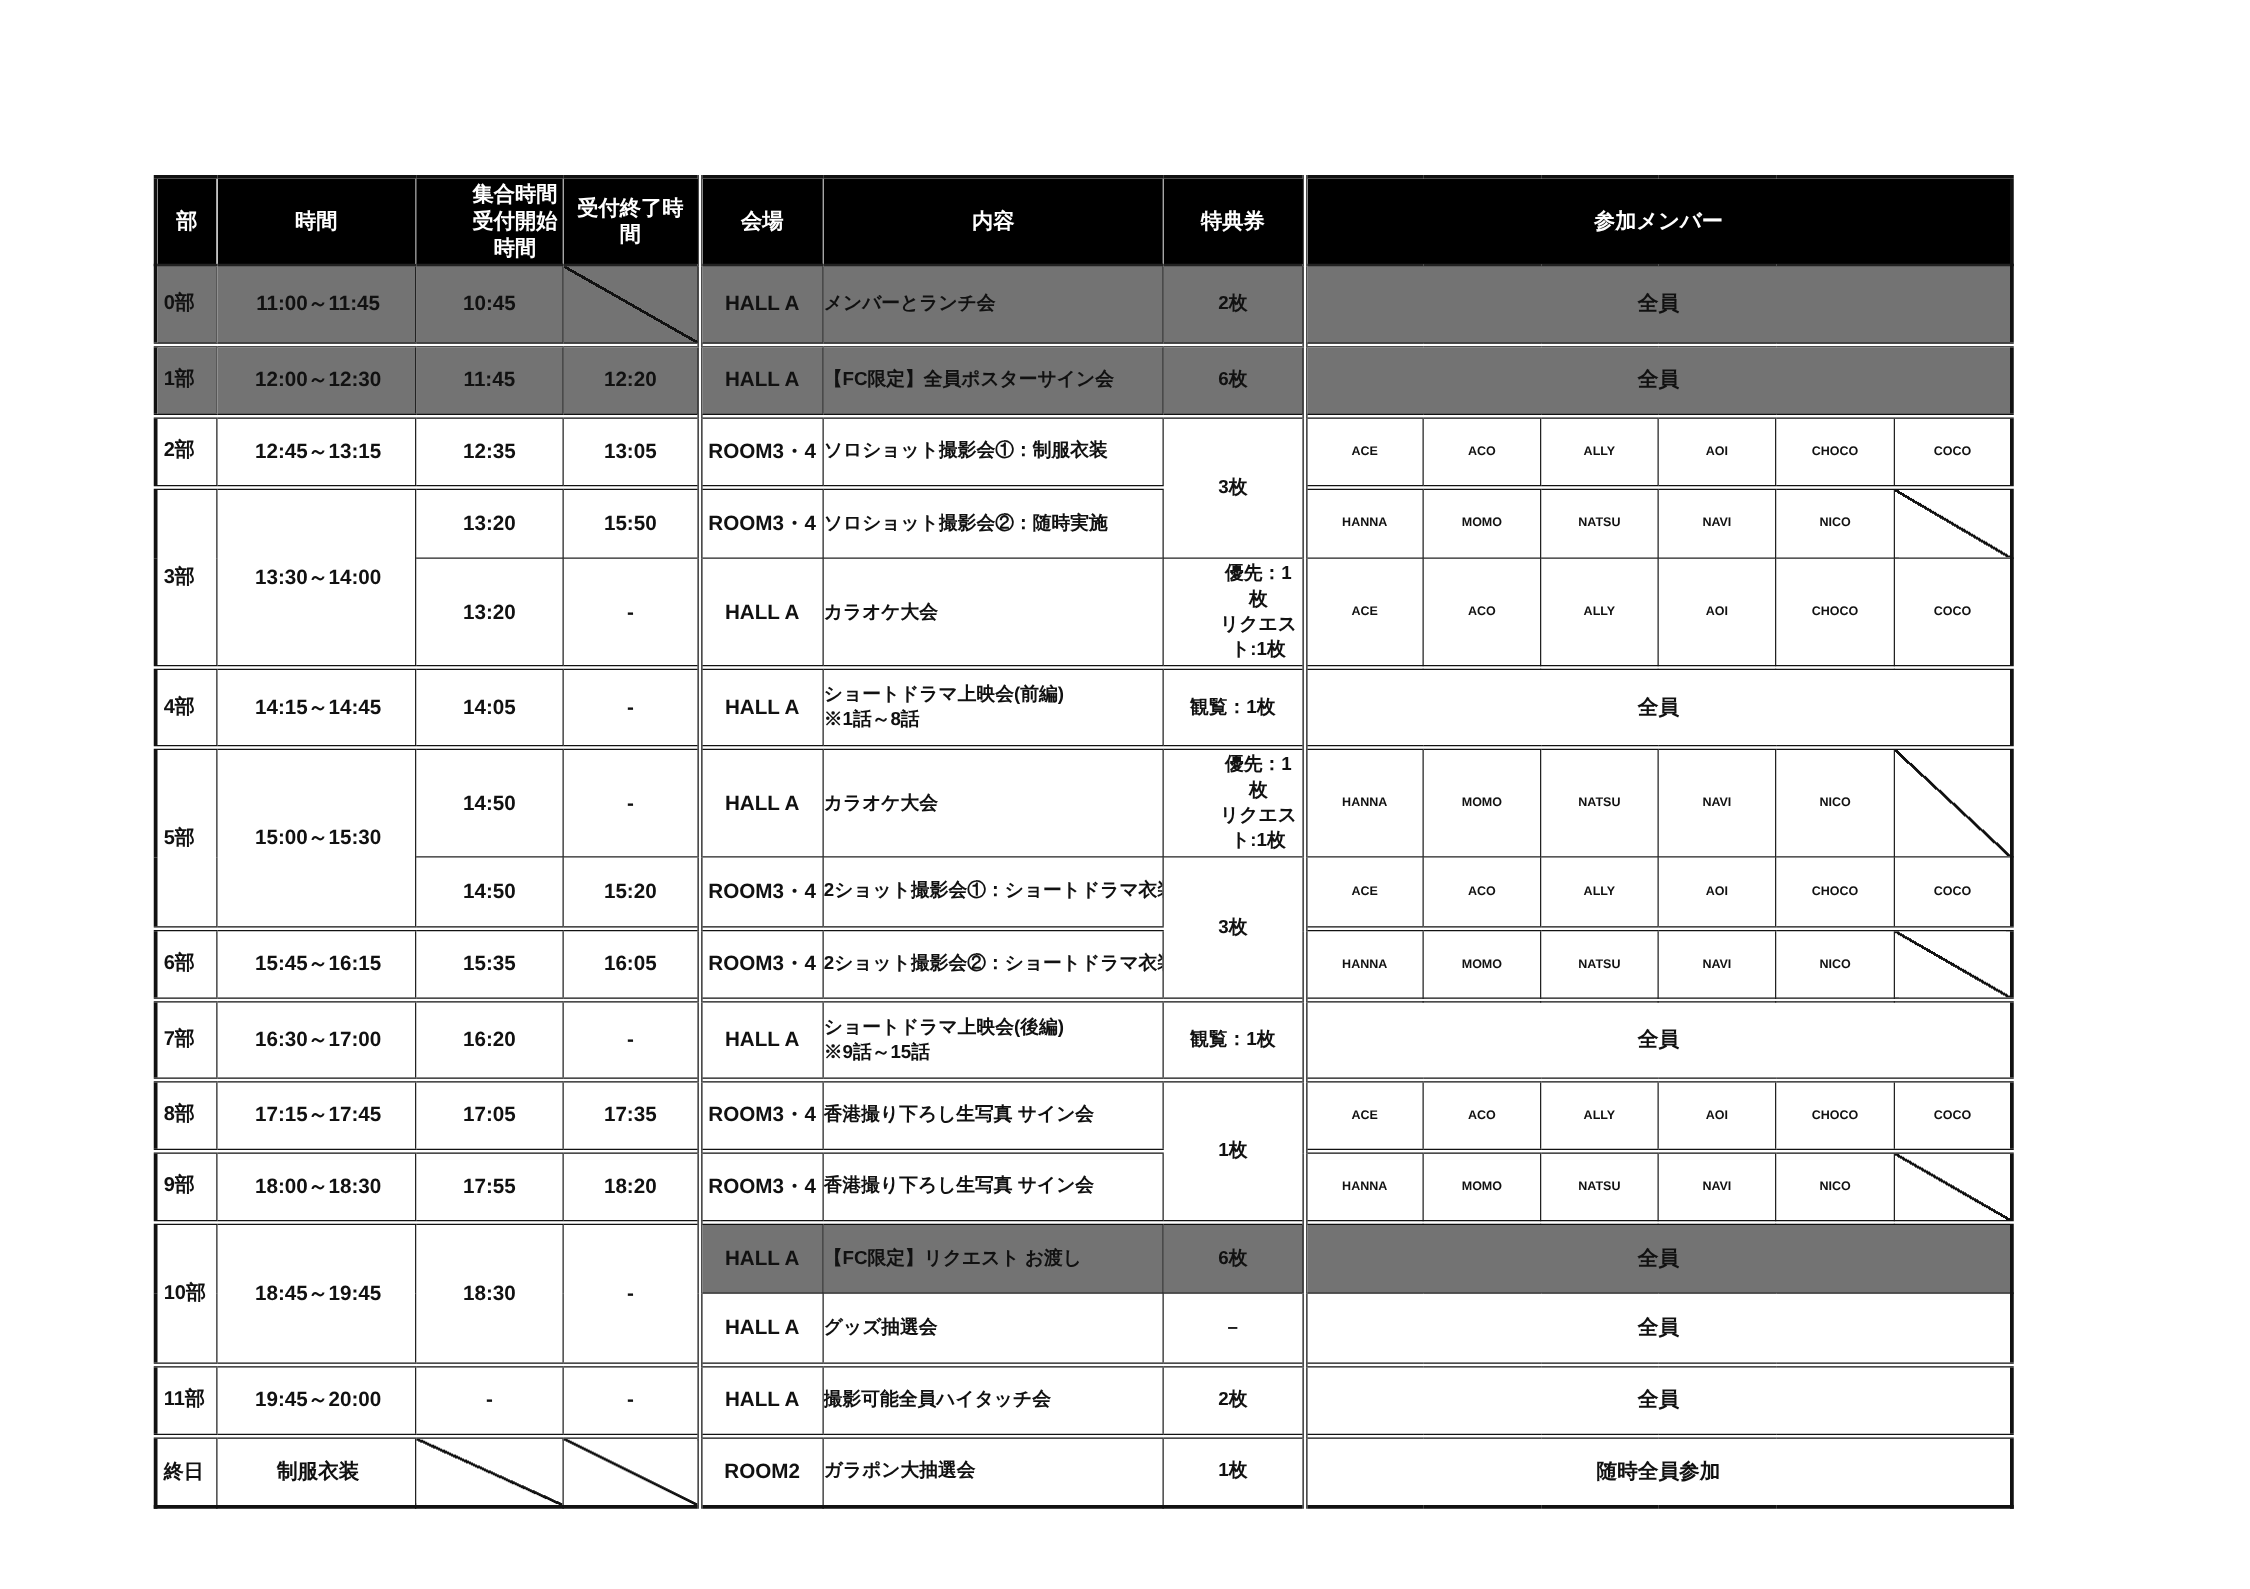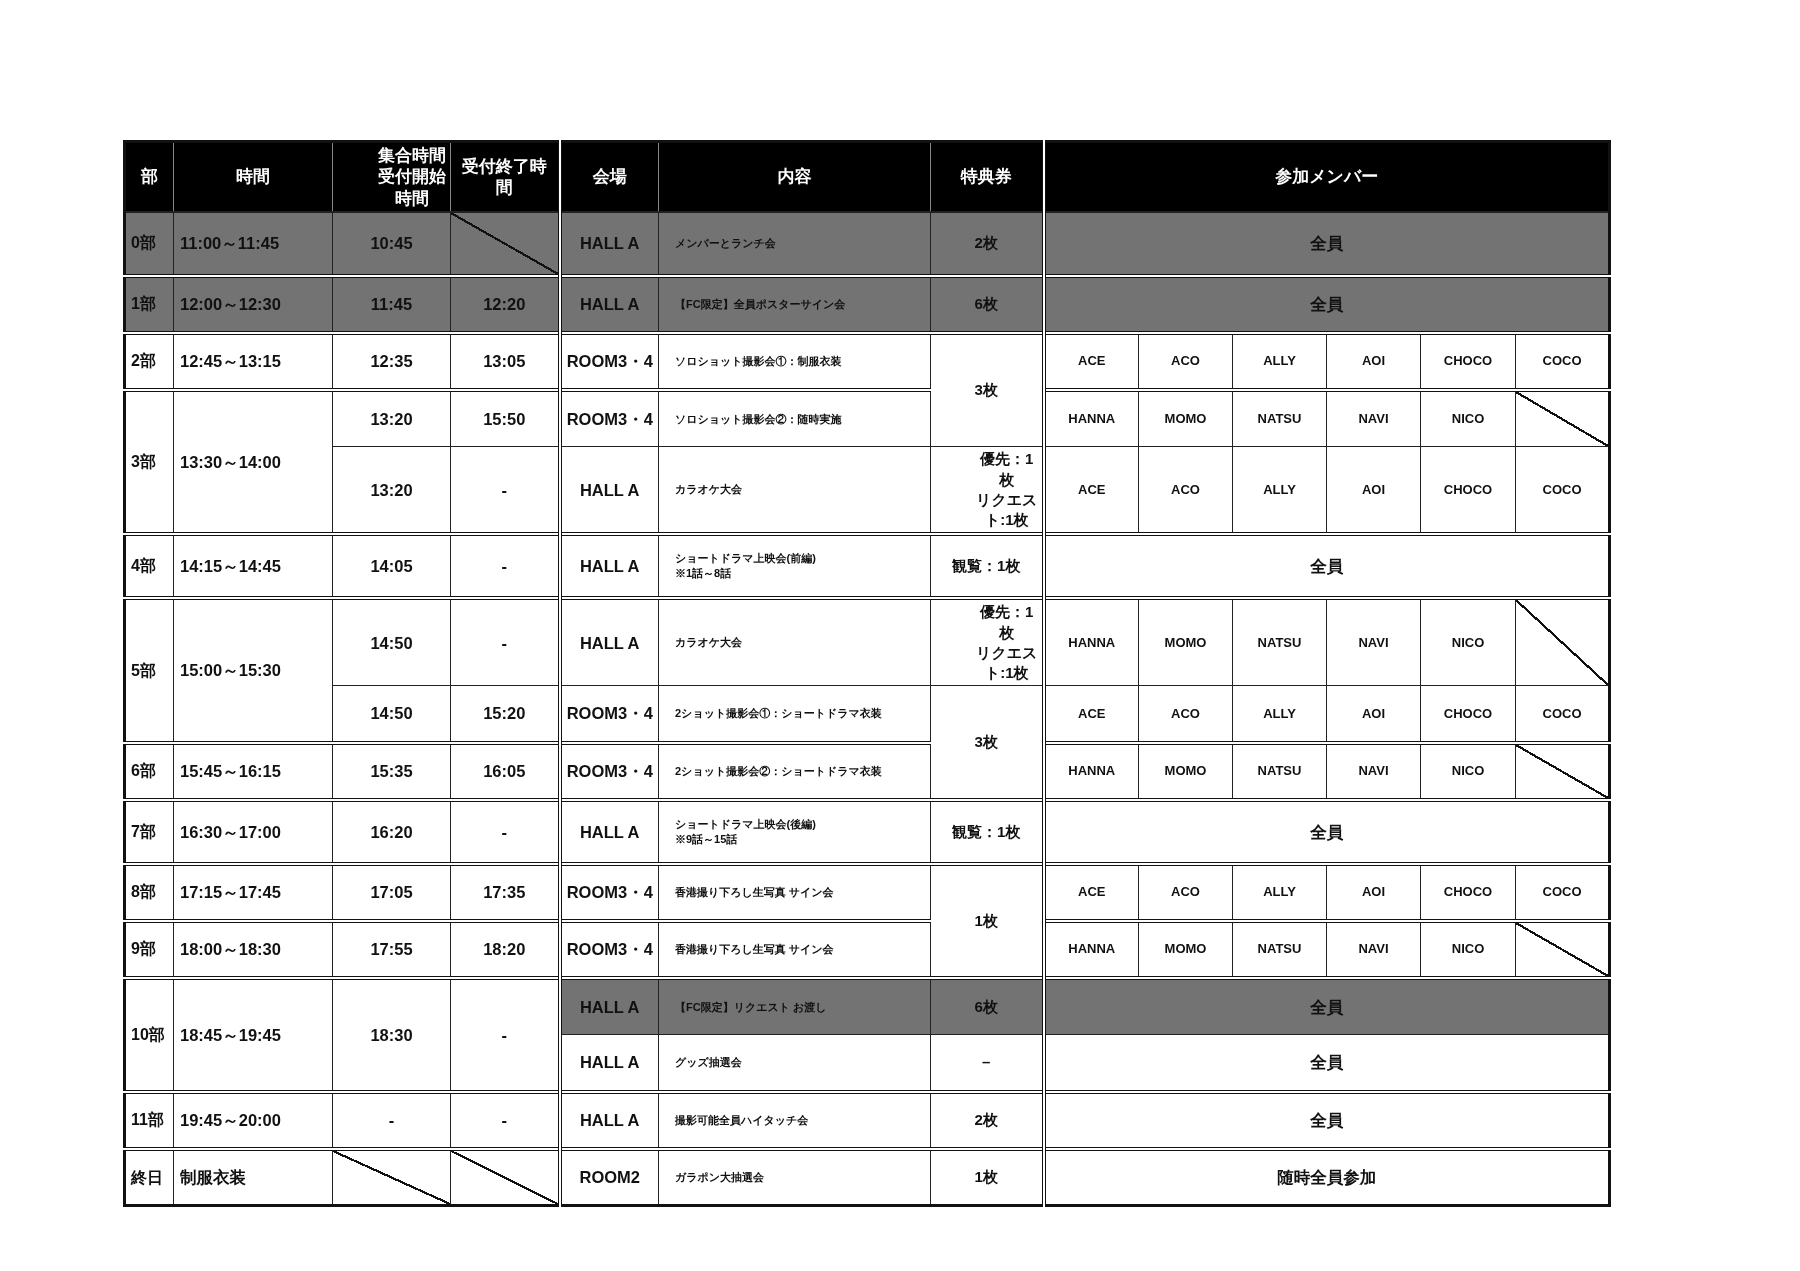--- a/index.html
+++ b/index.html
@@ -16,24 +16,24 @@
   td,th{border:1px solid #222;vertical-align:middle;text-align:center;padding:2px 3px;overflow:hidden;}
   thead th{
     background:#000;color:#fff;font-size:17px;font-weight:bold;
     border:1px solid #888;border-top:3px solid #111;border-bottom:2px solid #222;
     height:46px;line-height:1.25;
   }
   tbody tr{height:57px;}
   tbody tr.tall{height:64px;}
   tbody td{font-size:16.5px;line-height:1.35;background-clip:padding-box;}
   td.part{text-align:left;padding-left:5px;font-size:16px;}
-  td.time{text-align:left;padding-left:6px;}
-  td.content{text-align:left;padding-left:16px;font-size:11px;white-space:nowrap;}
+  td.time{text-align:center;padding-left:6px;}
+  td.content{text-align:left;padding-left:0;font-size:15px;white-space:nowrap;}
   td.ticket{font-size:15px;margin-left:11px;}
-  td.member{font-size:13px;}
+  td.member{font-size:10px;}
   .pre{white-space:pre-line !important;padding-left:44px;}
   .hl{background-color:#737373;}
   .dleft{border-left:4px double #111;}
   tr.heavy td{border-top:4px double #111;}
   .diag{
     background-image:linear-gradient(to top right,
       transparent calc(50% - 1.1px),
       #111 calc(50% - 1.1px),
       #111 calc(50% + 1.1px),
       transparent calc(50% + 1.1px));

